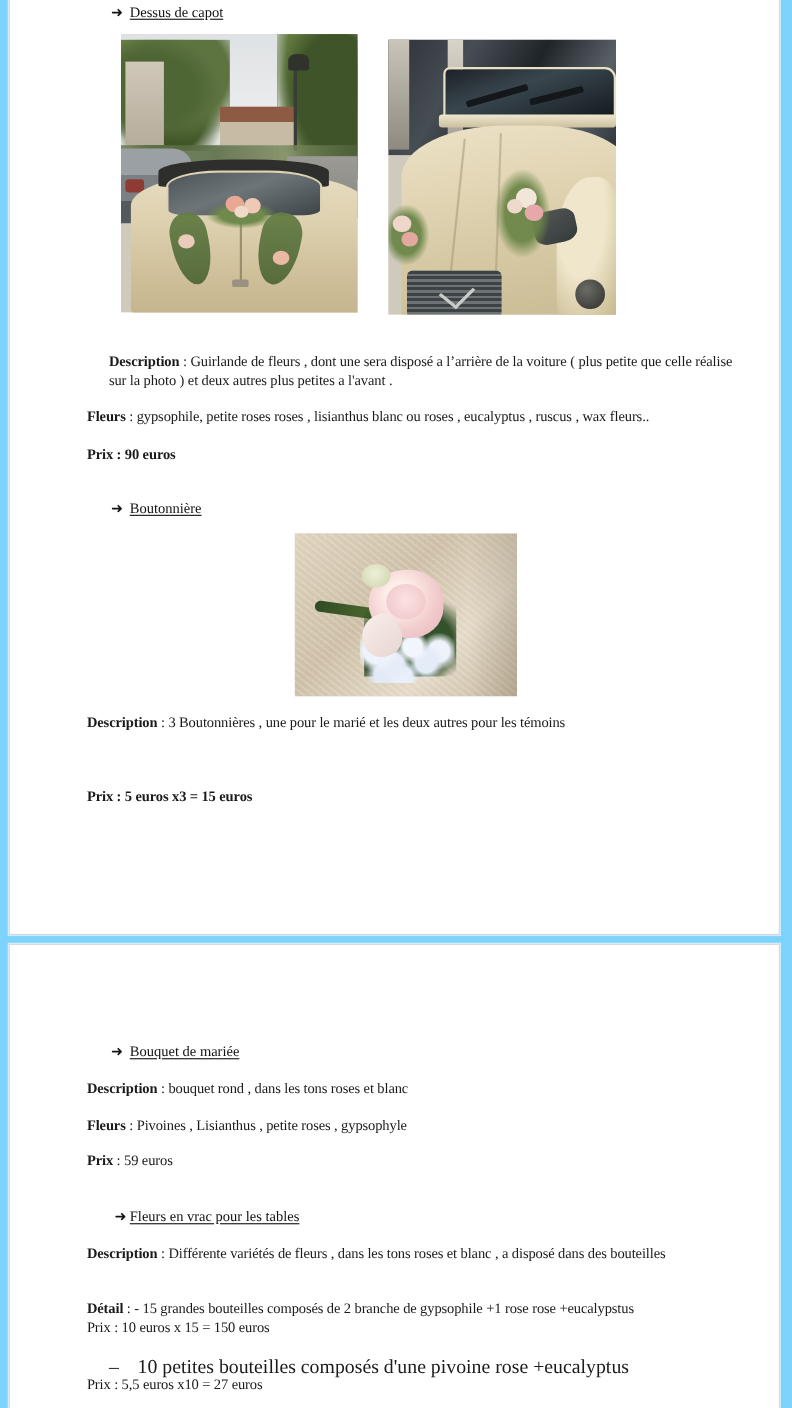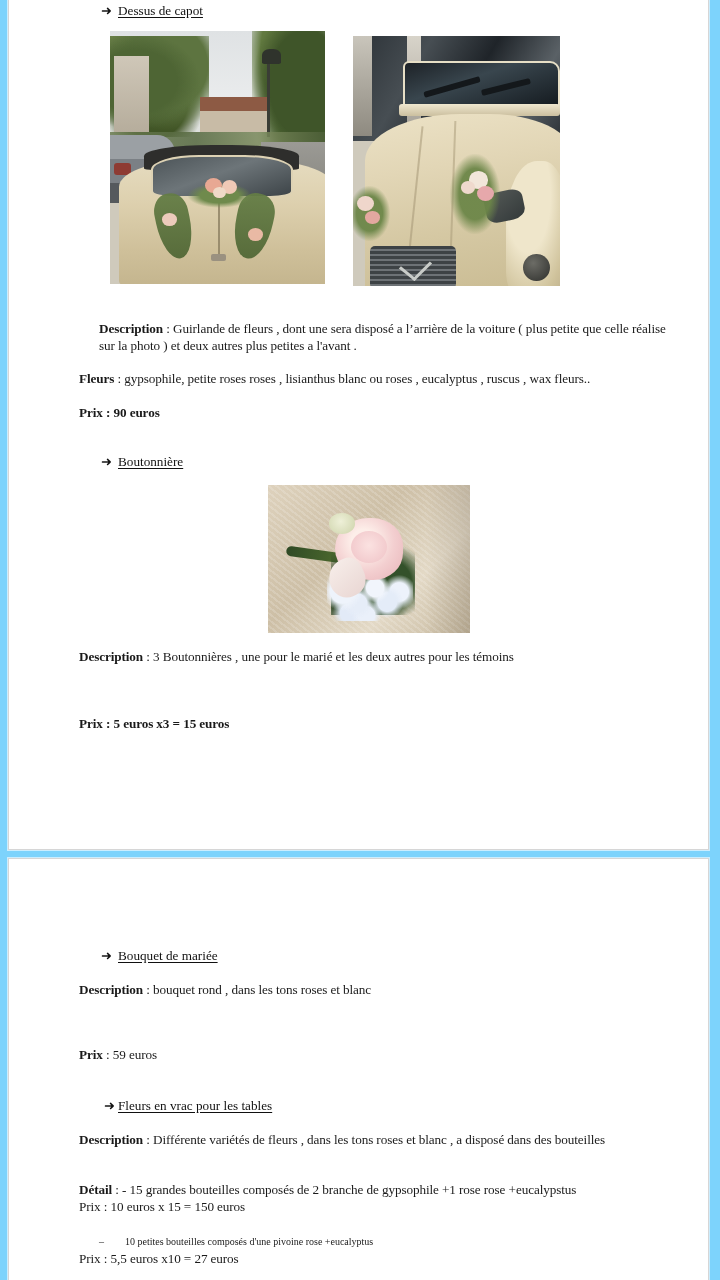--- a/index.html
+++ b/index.html
@@ -64,21 +64,21 @@
     color: #111;
     font-size: 13px;
   }
   .heading .htext {
     text-decoration: underline;
     text-underline-offset: 2px;
   }
 
   .dash-item {
     position: absolute;
-    font-size: 10px;
+    font-size: 18px;
     line-height: 16.5px;
     color: #1a1a1a;
   }
 
   
   .photo {
     position: absolute;
     overflow: hidden;
     background: #cfcabc;
   }
@@ -435,20 +435,23 @@
     <div class="page-inner">
 
       <div class="heading" style="left:92px; top:89px;">
         <span class="arrow">➜</span><span class="htext">Bouquet de mariée</span>
       </div>
 
       <div class="para" style="left:70px; top:123px; width:560px;">
         <b class="lbl">Description</b><span> : </span><span>bouquet rond , dans les tons roses et blanc</span>
       </div>
 
+      <div class="para" style="left:70px; top:156px; width:560px;">
+        <b class="lbl">Fleurs</b><span> : </span><span>Pivoines , Lisianthus , petite roses , gypsophyle</span>
+      </div>
 
       <div class="para" style="left:70px; top:188px; width:400px;">
         <b class="lbl">Prix</b><span> : </span><span>59 euros</span>
       </div>
 
       <div class="heading" style="left:92px; top:239px;text-align:center;">
         <span class="arrow">➜</span><span class="htext">Fleurs en vrac pour les tables</span>
       </div>
 
       <div class="para" style="left:70px; top:273px; width:545px;">

